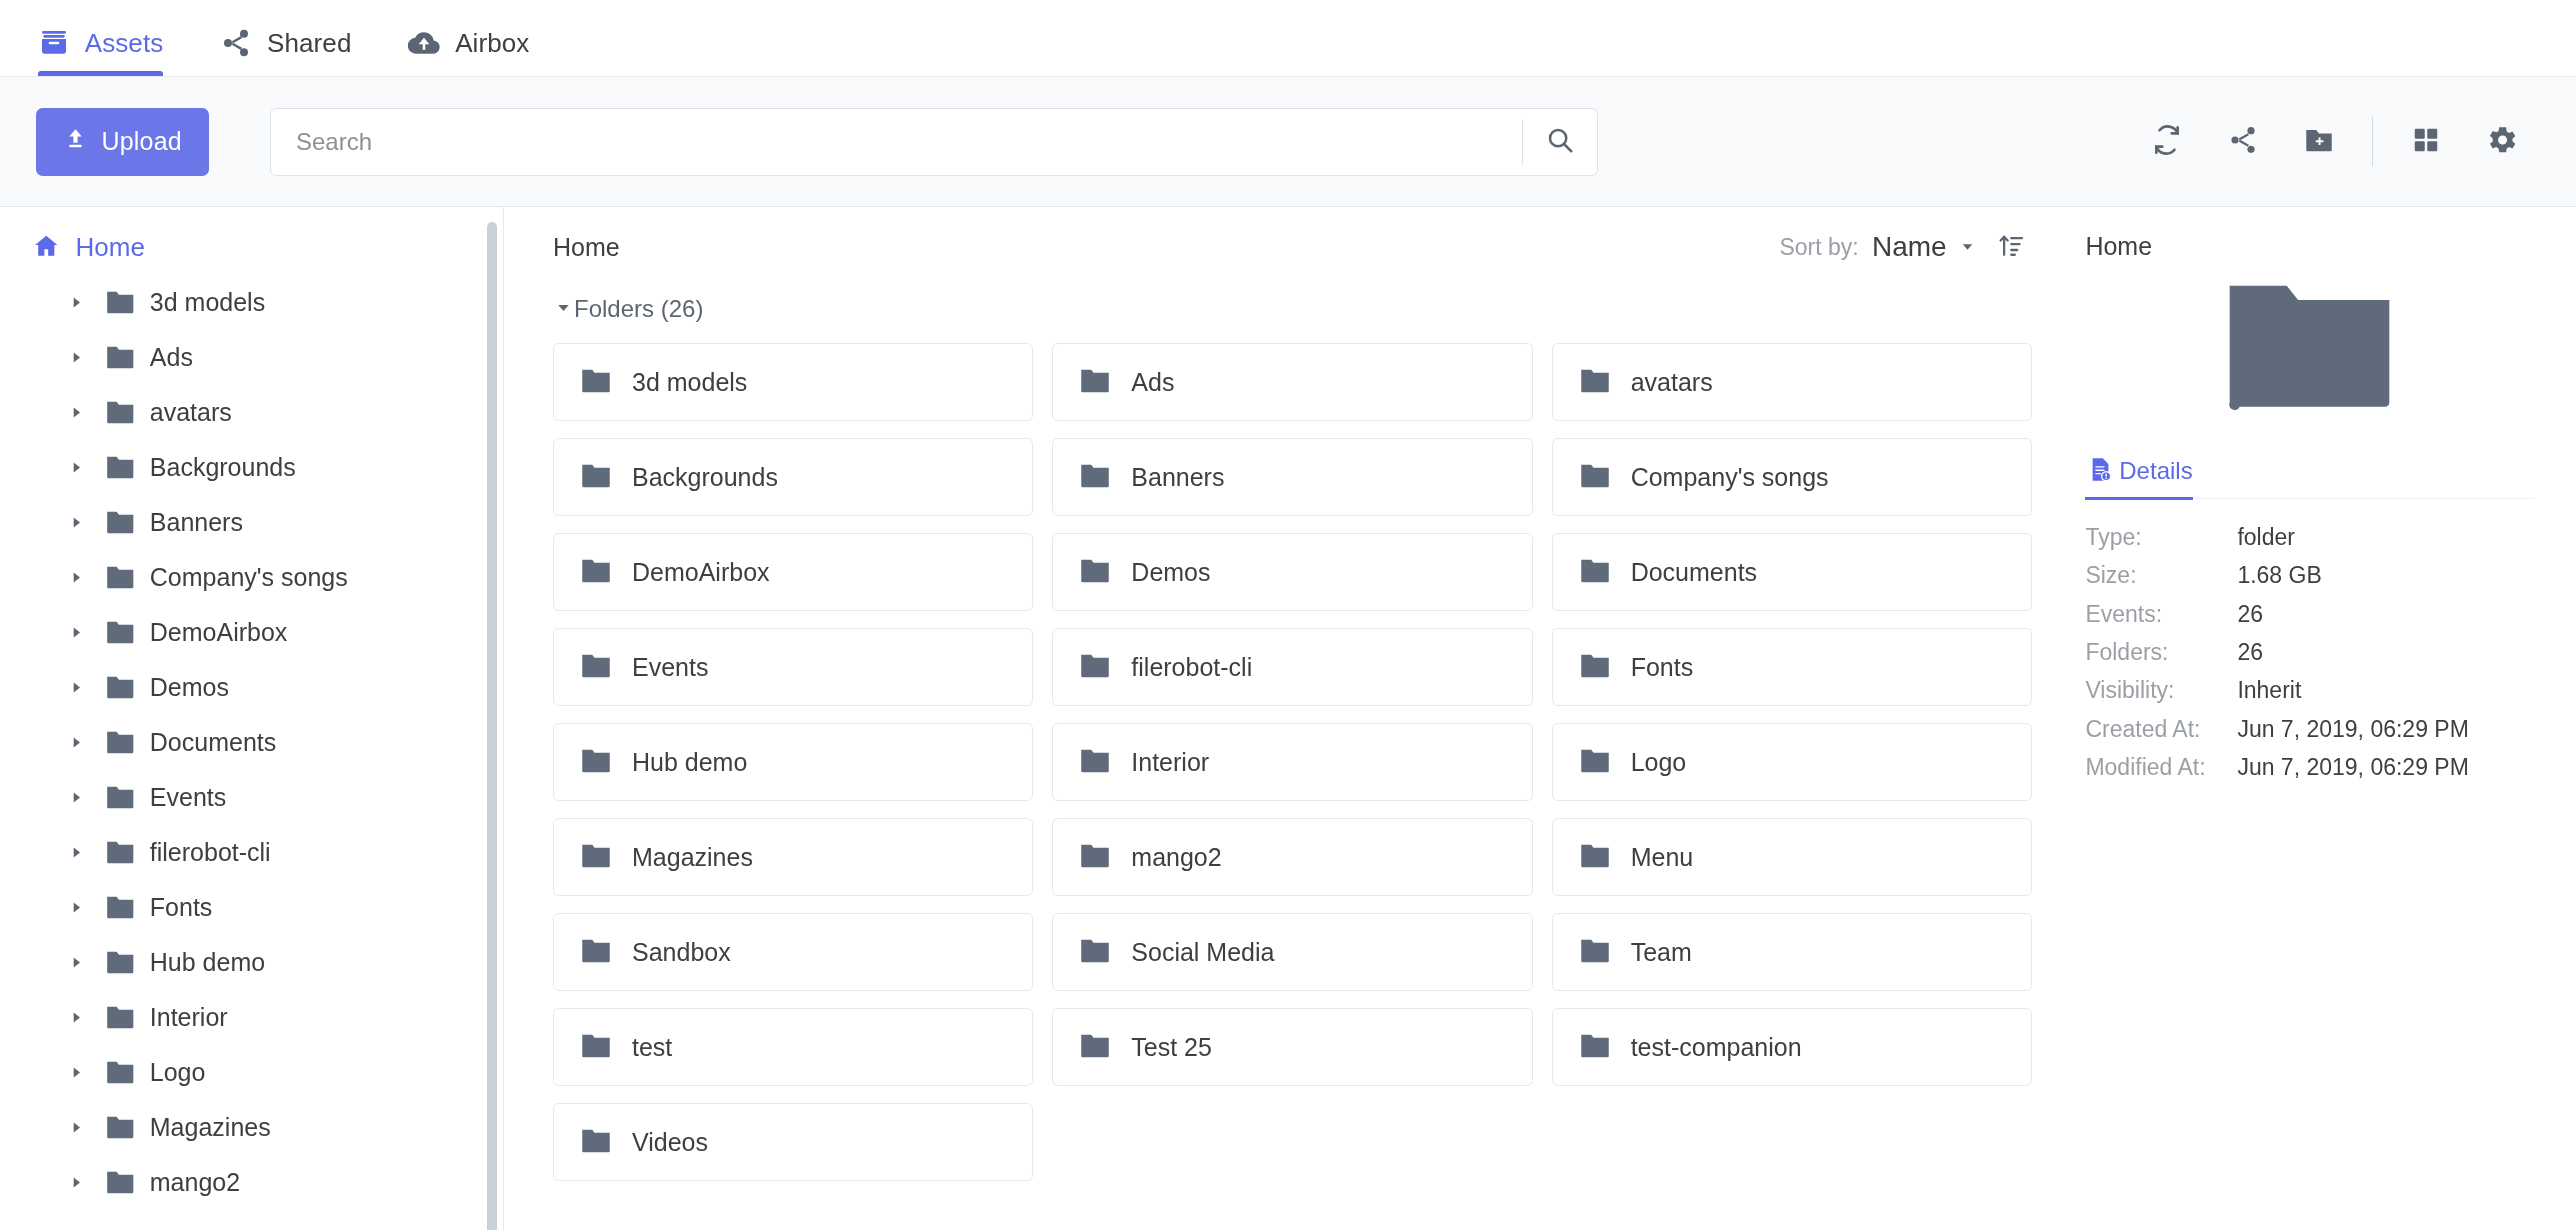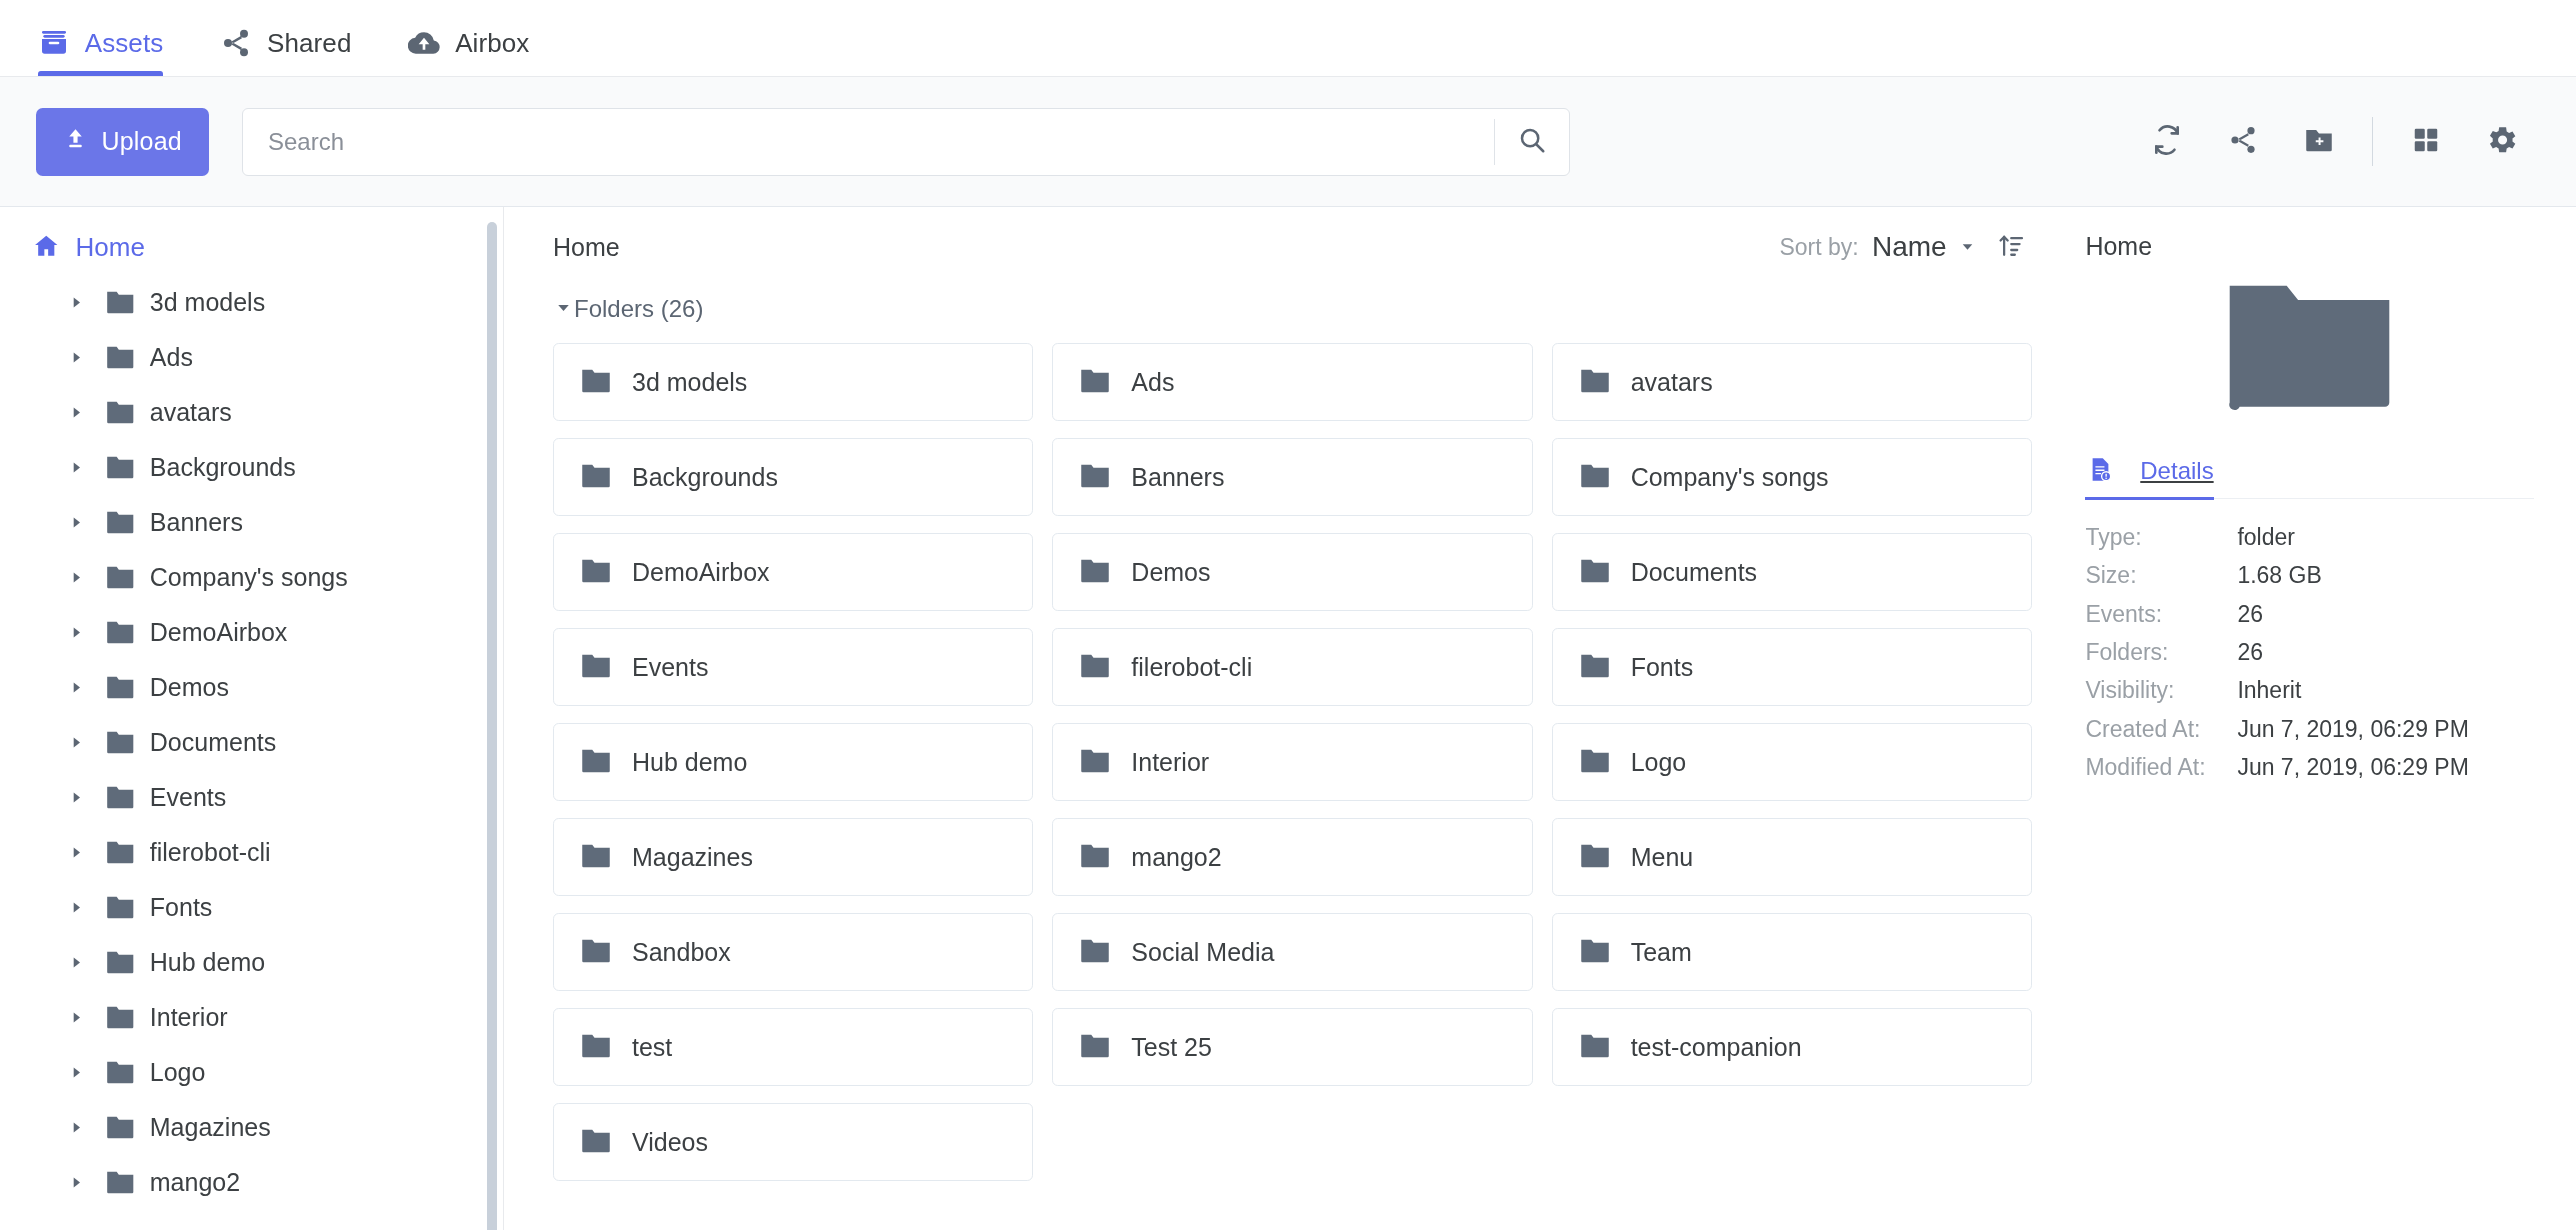--- a/index.html
+++ b/index.html
@@ -35,20 +35,21 @@
   }
   .tab svg { display:block; }
 
   
   .toolbar {
     height: 130px; flex: 0 0 130px;
     display: flex; align-items: center;
     padding: 0 36px 0 36px;
     background: #f9fafb;
     border-bottom: 1px solid #e4e8ed;
+    gap: 28px;
   }
   .upload-btn {
     display: flex; align-items: center; justify-content: center; gap: 13.3px;
     width: 173px; height: 68px;
     background: #6b76e8; color: #fff;
     border: none; border-radius: 6.7px;
     font-size: 25px; font-family: inherit;
     cursor: pointer; letter-spacing: 0.2px;
   }
   .search-wrap {
@@ -160,22 +161,22 @@
   }
   .rp-title { font-size: 25px; color: #3c4043; padding: 25px 0 0 0; }
   .rp-thumb { display:flex; justify-content:center; padding: 13.3px 0 9.5px 0; }
   .rp-tabs {
     display: flex; align-items: flex-end;
     border-bottom: 1.9px solid #eceff3;
     margin-top: 21px;
     position: relative;
   }
   .rp-tab {
-    display:flex; align-items:center; gap:26px;
-    padding: 5.7px 21px 11.4px 1.9px; cursor:pointer; position: relative; text-decoration: underline;
+    display:flex; align-items:center; gap:5px;
+    padding: 5.7px 21px 11.4px 1.9px; cursor:pointer; position: relative;
   }
   .rp-tab .rl { font-size: 24px; color: #5b6ae8; }
   .rp-tab.active::after {
     content:""; position:absolute; left:0; right:21px; bottom:-1.9px;
     height:2.9px; background:#5b6ae8;
   }
   .meta { padding-top: 25px; }
   .meta-row { display:flex; align-items:baseline; margin-bottom: 11.4px; }
   .meta-k { width: 152px; flex:0 0 152px; font-size: 23px; color:#9aa0a6; }
   .meta-v { font-size: 23px; color: #3c4043; }

